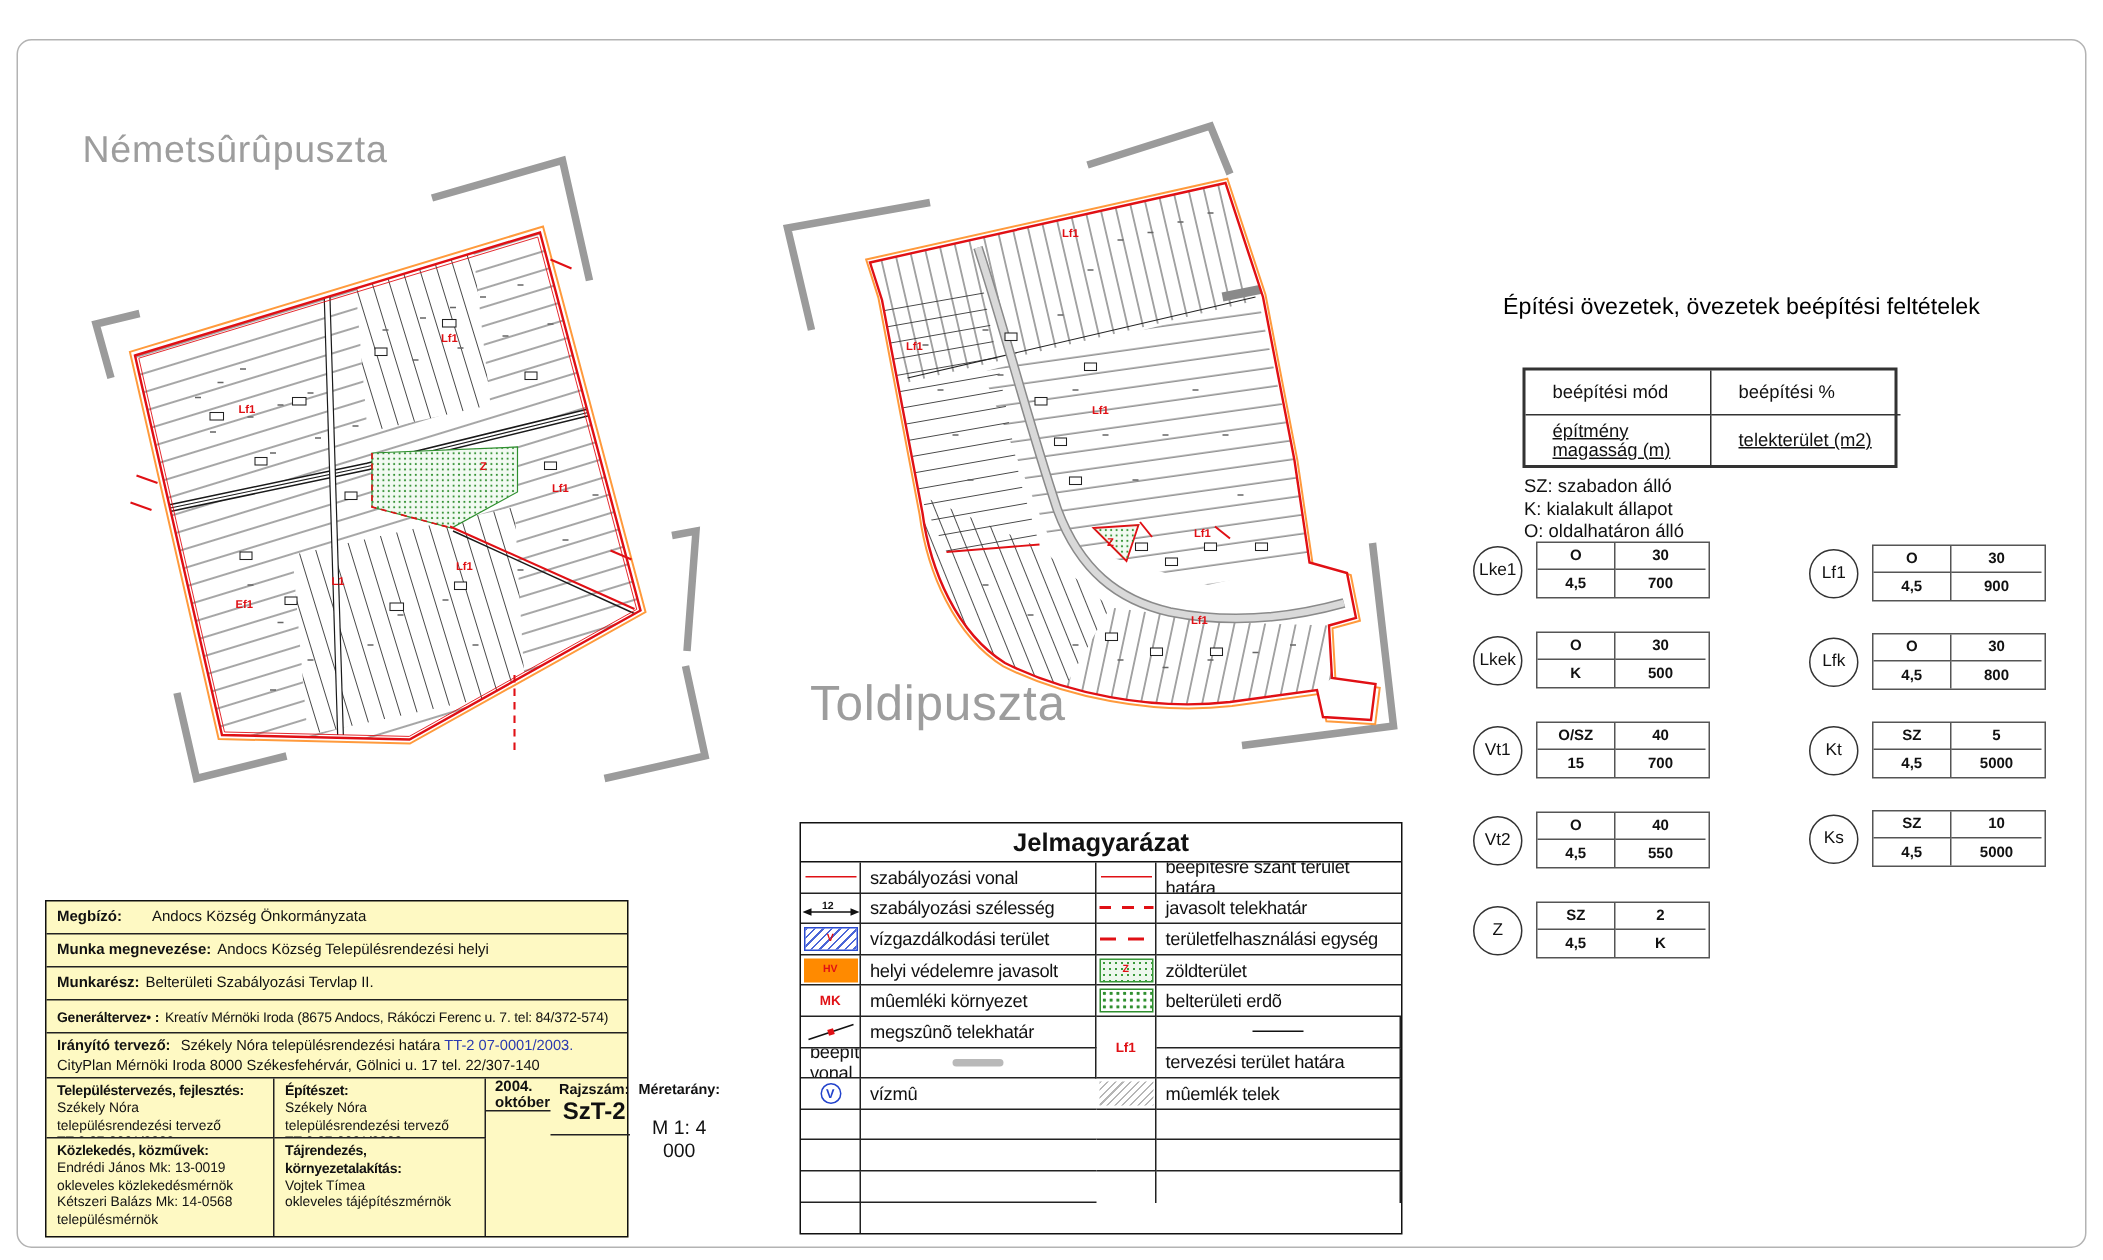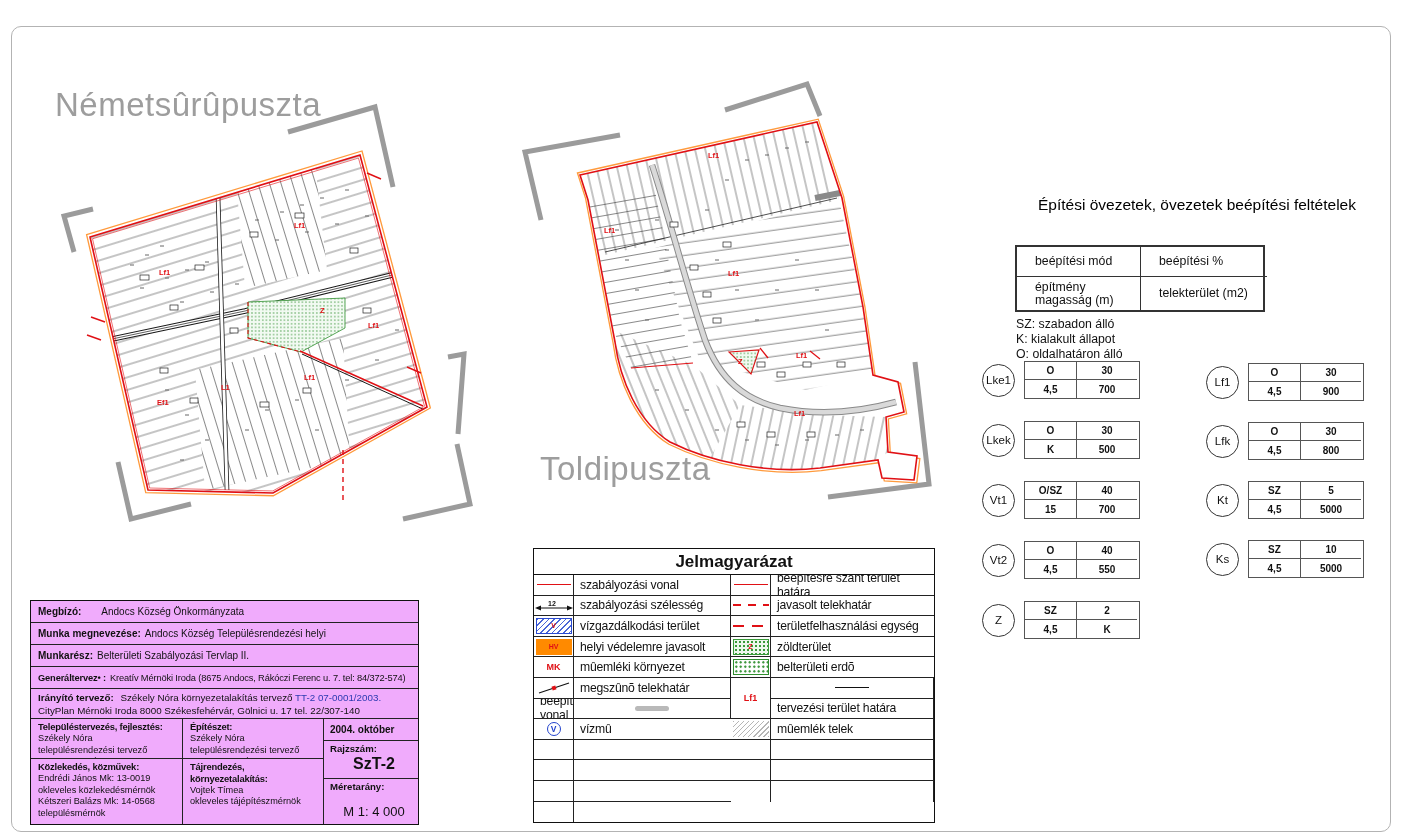--- a/index.html
+++ b/index.html
@@ -1,30 +1,30 @@
 <!DOCTYPE html>
 <html><head>
 <meta charset="utf-8">
 <style>
   html,body{margin:0;padding:0;background:#fff;}
   body{width:1402px;height:840px;position:relative;font-family:"Liberation Sans",sans-serif;color:#111;overflow:hidden;}
   .frame{position:absolute;left:11px;right:11px;top:26px;bottom:8px;border:1px solid #b3b3b3;border-radius:10px;}
   .map-title{position:absolute;color:#9d9d9d;font-weight:400;letter-spacing:.5px;}
-  #title-left{left:55px;top:86px;font-size:33px;text-align:center;}
+  #title-left{left:55px;top:86px;font-size:25px;text-align:center;}
   #title-mid{left:540px;top:450px;font-size:33px;}
   svg{position:absolute;}
   #svg-left{left:45px;top:70px;}
   #svg-mid{left:505px;top:60px;}
 
   
-  .zp-title{position:absolute;left:1002px;top:196px;font-size:15.5px;color:#000;margin-left:36px;}
+  .zp-title{position:absolute;left:1002px;top:196px;font-size:15.5px;color:#000;}
   .htable{position:absolute;left:1015px;top:245px;width:250px;border:2px solid #333;display:grid;grid-template-columns:124px 126px;grid-template-rows:30px 33px;box-sizing:border-box;}
   .htable .hc{border-right:1px solid #333;border-bottom:1px solid #333;display:flex;align-items:center;padding-left:18px;font-size:12.3px;line-height:13px;box-sizing:border-box;}
   .htable .hc.c2{border-right:none;}
-  .htable .hc.r2{border-bottom:none;}
+  .htable .hc.r2{border-bottom:none;text-decoration:underline;}
   .notes{position:absolute;left:1016px;top:317px;font-size:12.3px;line-height:15px;white-space:pre-line;}
   .zcol{position:absolute;display:flex;flex-direction:column;}
   #zcol-left{left:982px;top:361px;gap:22px;}
   #zcol-right{left:1206px;top:363px;gap:21px;}
   .zrow{display:flex;align-items:center;gap:9px;height:38px;}
   .zcircle{width:33px;height:33px;border:1.4px solid #333;border-radius:50%;display:flex;align-items:center;justify-content:center;font-size:11.5px;box-sizing:border-box;background:#fff;}
   .ztable{width:114px;border:1.5px solid #555;display:grid;grid-template-columns:52px 60px;grid-template-rows:18px 18px;box-sizing:content-box;background:#fff;}
   .zc{border-right:1px solid #555;border-bottom:1px solid #555;display:flex;align-items:center;justify-content:center;font-size:10px;font-weight:bold;box-sizing:border-box;}
   .zc.cl{border-right:none;}
   .zc.rl{border-bottom:none;}
@@ -48,35 +48,35 @@
   .sym-greenz{border:1px solid #3a9a3a;background-color:#edf7ed;background-image:radial-gradient(circle,#3a9a3a 0.8px,transparent 1px);background-size:4px 4px;}
   .sym-greendots{border:1px solid #2f8f2f;background-color:#fff;background-image:radial-gradient(circle,#2f8f2f 1.1px,transparent 1.3px);background-size:4.5px 4.5px;}
   .sym-mk{display:flex;align-items:center;gap:19px;color:#e01015;font-size:9px;font-weight:bold;}
   .sym-mk .d{width:9px;height:2px;background:#e01015;}
   .sym-gray{width:34px;height:5px;background:#b9b9b9;border-radius:2.5px;}
   .sym-grayhatch{width:36px;height:16px;background:repeating-linear-gradient(135deg,#b6b6b6 0 1px,transparent 1px 3.6px);}
   .sym-lf1{color:#e01015;font-size:9px;font-weight:bold;}
   .sym-vizmu{width:14px;height:14px;border:1.5px solid #2343cc;border-radius:50%;display:flex;align-items:center;justify-content:center;color:#2343cc;font-size:8.5px;font-weight:bold;box-sizing:border-box;}
 
   
-  .tblock{position:absolute;left:30px;top:600px;width:387px;border:1.5px solid #111;background:#f0abfc;font-size:10px;box-sizing:content-box;}
+  .tblock{position:absolute;left:30px;top:600px;width:387px;border:1.5px solid #111;background:#fef9c3;font-size:10px;box-sizing:content-box;}
   .tb-row{border-bottom:1px solid #222;display:flex;align-items:center;padding-left:7px;box-sizing:border-box;}
   .tb-r1{height:22px;} .tb-r1 .txt{margin-left:16px;}
   .tb-r2,.tb-r3{height:22px;}
   .tb-r4{height:22px;font-size:9.3px;letter-spacing:-0.15px;white-space:nowrap;}
   .tb-r5{height:30px;display:block;padding-top:2px;font-size:9.8px;line-height:13px;}
   .tb-row b{margin-right:4px;}
   .blue{color:#2b3ab0;text-align:center;}
   .tb-bottom{display:grid;grid-template-columns:152px 141px 94px;height:105px;}
   .tb-cell{border-right:1px solid #222;padding:2px 4px 0 7px;font-size:9.2px;line-height:11.8px;box-sizing:border-box;overflow:hidden;}
   .tb-cell b{display:block;font-size:9.4px;letter-spacing:-0.2px;}
   .tb-cell .pre{white-space:pre-line;}
   .tb-ca,.tb-cc{height:40px;border-bottom:1px solid #222;}
   .tb-cb,.tb-cd{height:65px;}
-  .tb-col3{display:flex;flex-direction:column;}
+  .tb-col3{display:flex;flex-direction:row;}
   .tb-date{height:21px;border-bottom:1px solid #222;display:flex;align-items:center;padding-left:6px;font-weight:bold;font-size:10px;}
   .tb-rajz{height:38px;border-bottom:1px solid #222;padding:2px 0 0 6px;box-sizing:border-box;}
   .tb-rajz b{font-size:9.6px;}
   .tb-rajz .big{display:block;text-align:center;font-size:16px;font-weight:bold;margin-top:1px;}
   .tb-meret{flex:1;padding:2px 0 0 6px;box-sizing:border-box;}
   .tb-meret b{font-size:9.6px;}
   .tb-meret .mid{display:block;text-align:center;font-size:13px;margin-top:12px;}
   text{font-family:"Liberation Sans",sans-serif;}
 </style>
 </head>
@@ -525,21 +525,21 @@
     <b>Munkarész:</b>
     <span>Belterületi Szabályozási Tervlap II.</span>
   </div>
   <div class="tb-row tb-r4">
     <b>Generáltervez• :</b>
     <span>Kreatív Mérnöki Iroda (8675 Andocs, Rákóczi Ferenc u. 7. tel: 84/372-574)</span>
   </div>
   <div class="tb-row tb-r5">
     <div>
       <b>Irányító tervező:</b>
-      <span>Székely Nóra környezetalakítás tervező</span>
+      <span>Székely Nóra településrendezési határa</span>
       <span class="blue">TT-2 07-0001/2003.</span>
     </div>
     <div>CityPlan Mérnöki Iroda 8000 Székesfehérvár, Gölnici u. 17 tel. 22/307-140</div>
   </div>
   <div class="tb-bottom">
     <div>
       <div class="tb-cell tb-ca">
         <b>Településtervezés, fejlesztés:</b>
         <span class="pre">Székely Nóra
 településrendezési tervező

